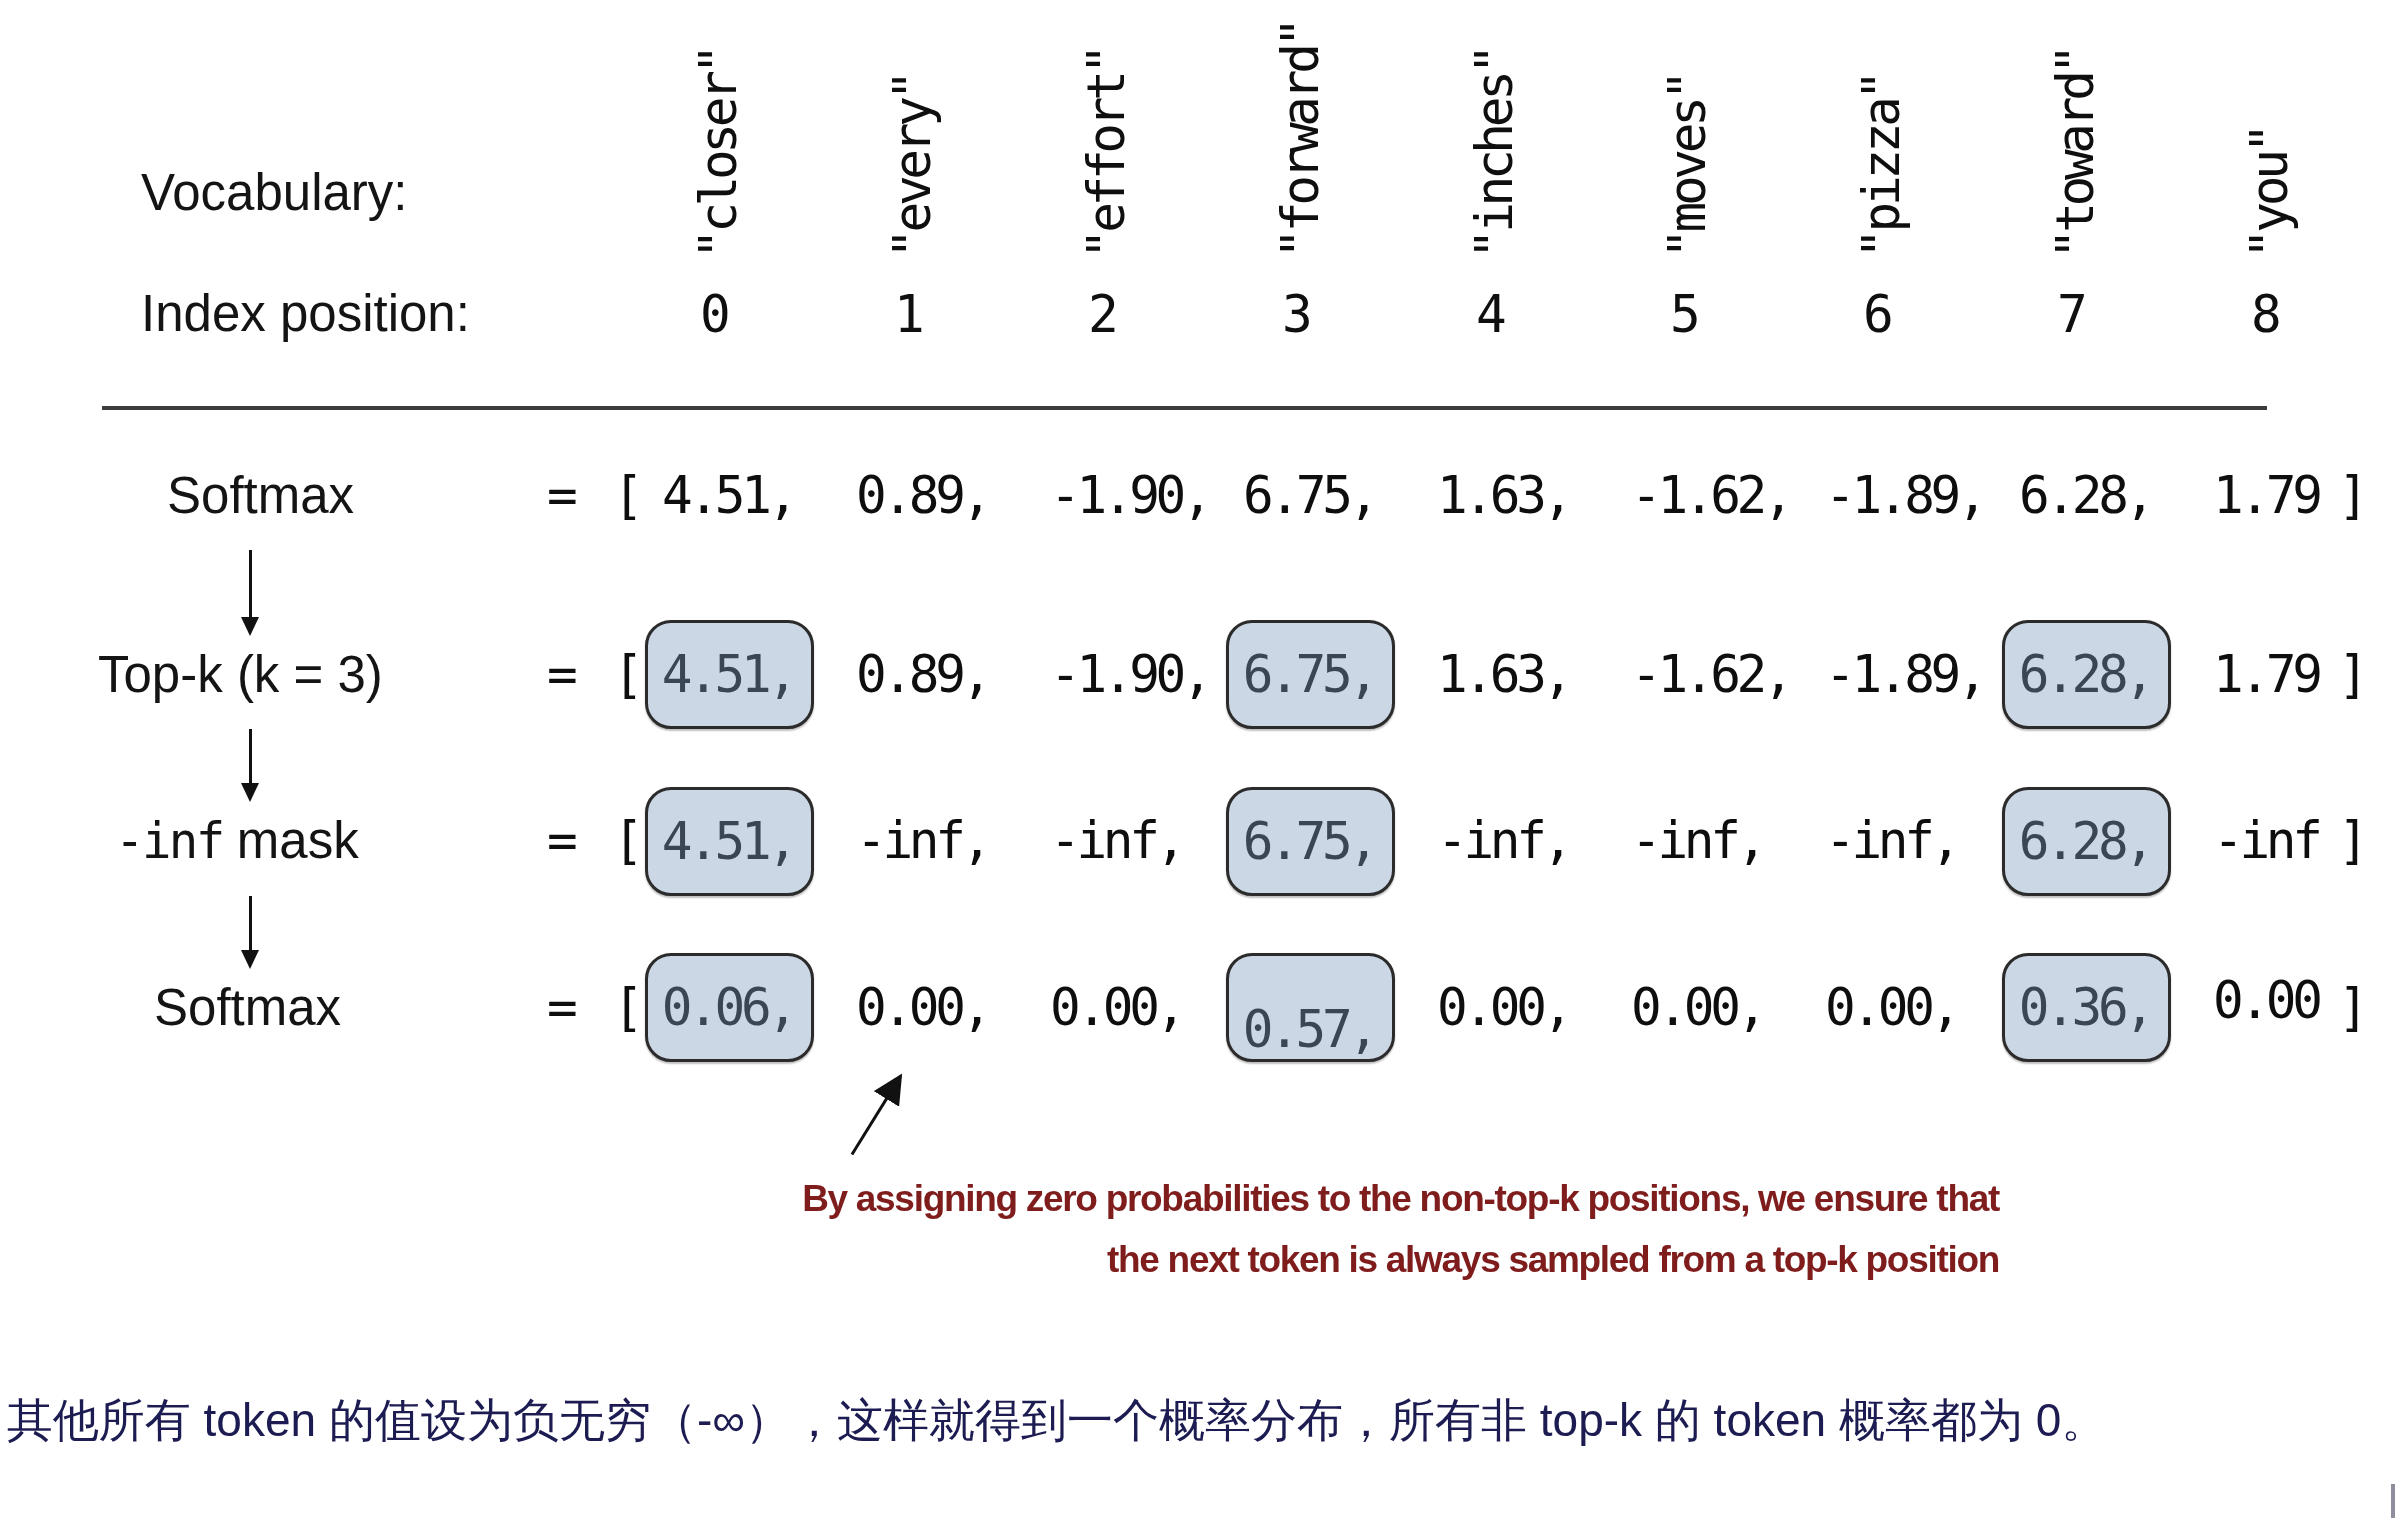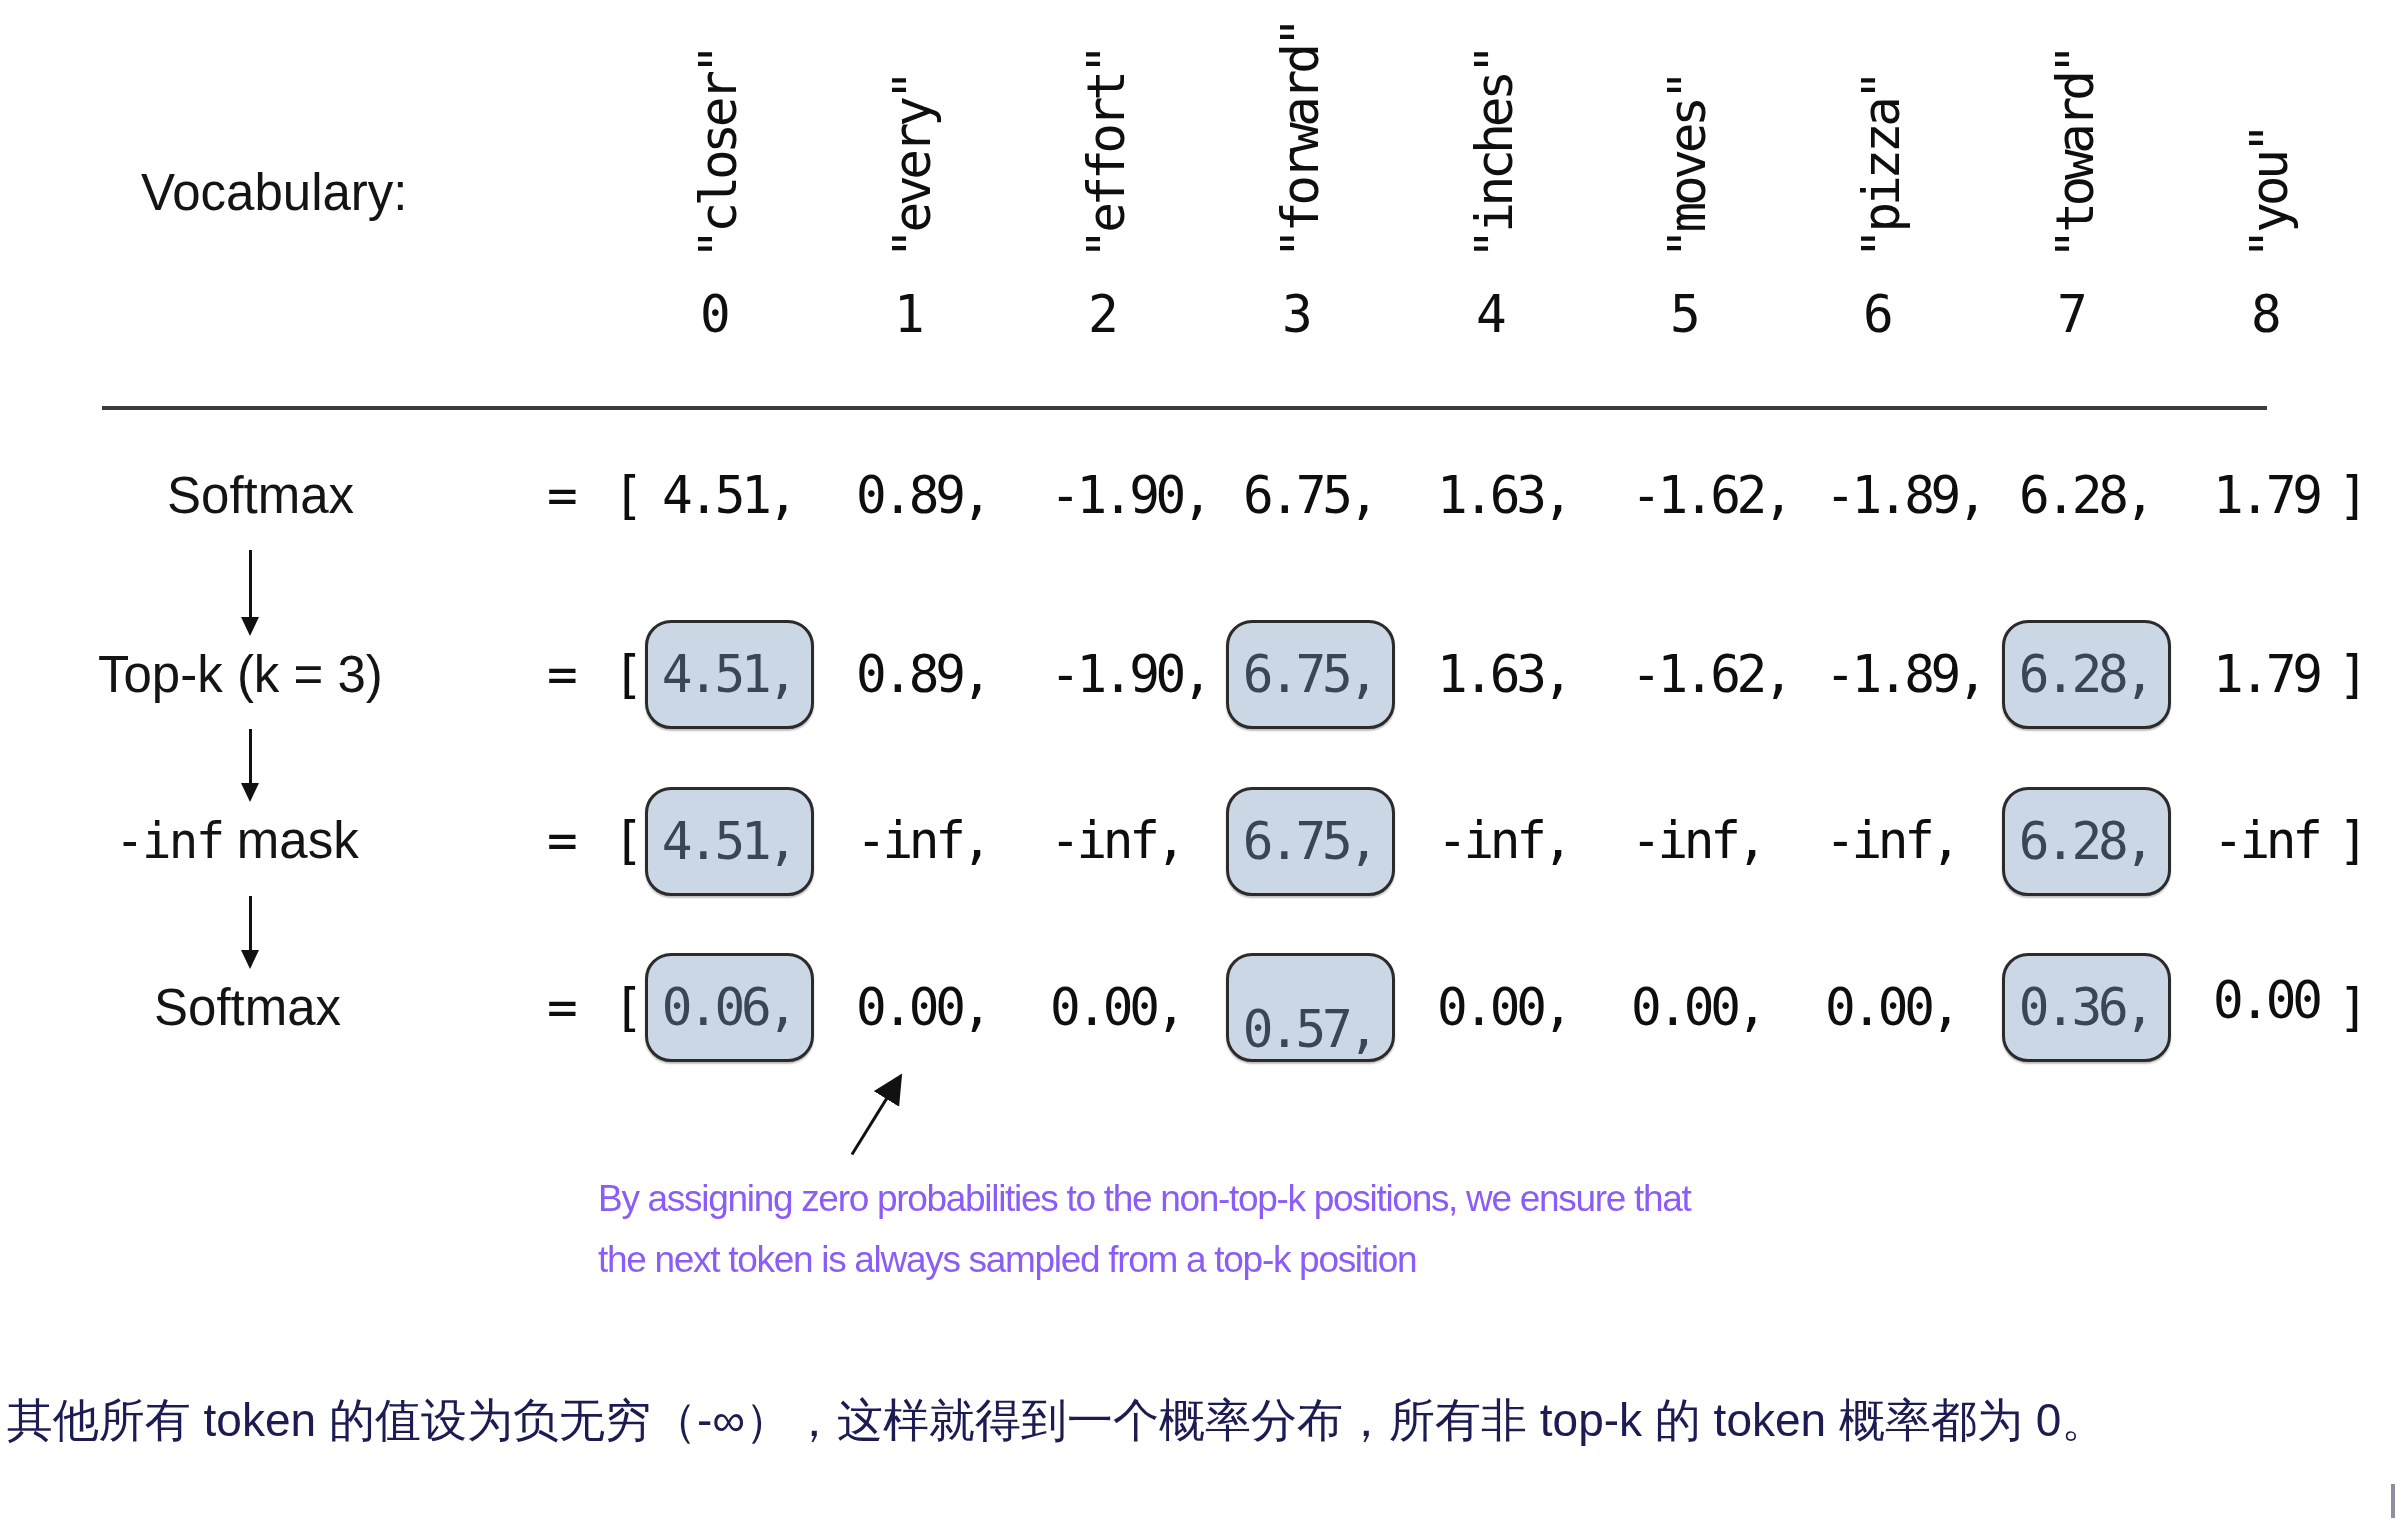--- a/index.html
+++ b/index.html
@@ -42,36 +42,37 @@
     font-family:"DejaVu Sans Mono",monospace;font-size:51px;letter-spacing:-4.3px;
     white-space:pre;color:var(--box-text);
   }
   .varrow{position:absolute;left:241px;}
   .varrow .shaft{width:3.4px;background:#111;margin-left:7.7px;}
   .varrow .head{
     width:0;height:0;border-left:9.4px solid transparent;border-right:9.4px solid transparent;
     border-top:19px solid #111;
   }
   .annot{
-    position:absolute;left:598px;top:1168px;width:1401px;text-align:left;
-    font-size:37px;font-weight:normal;letter-spacing:-1.3px;line-height:61px;color:#8b5cf6;
+    position:absolute;left:598px;top:1168px;width:1401px;text-align:right;
+    font-size:37px;font-weight:bold;letter-spacing:-1.3px;line-height:61px;color:#7f1d1d;
   }
   .caption{
     position:absolute;left:6.8px;top:1387px;width:2391px;
     font-size:46px;line-height:66px;color:var(--caption);
   }
   .cursor-bar{position:absolute;left:2391px;top:1484px;width:4.3px;height:34px;background:#8e8e9e;}
   #annotArrow{position:absolute;left:811px;top:1059px;}
 </style>
 </head>
 <body>
 
 <div class="stage">
 
   <div class="hdr-label" id="vocabLabel">Vocabulary:</div>
+  <div class="hdr-label" id="indexLabel">Index position:</div>
 
   <div id="tokens">
       <div class="vocab-word" style="left: 689px;">"closer"</div>
       <div class="idx" style="left: 700px;">0</div>
       <div class="vocab-word" style="left: 883px;">"every"</div>
       <div class="idx" style="left: 894px;">1</div>
       <div class="vocab-word" style="left: 1077px;">"effort"</div>
       <div class="idx" style="left: 1088px;">2</div>
       <div class="vocab-word" style="left: 1271px;">"forward"</div>
       <div class="idx" style="left: 1282px;">3</div>

